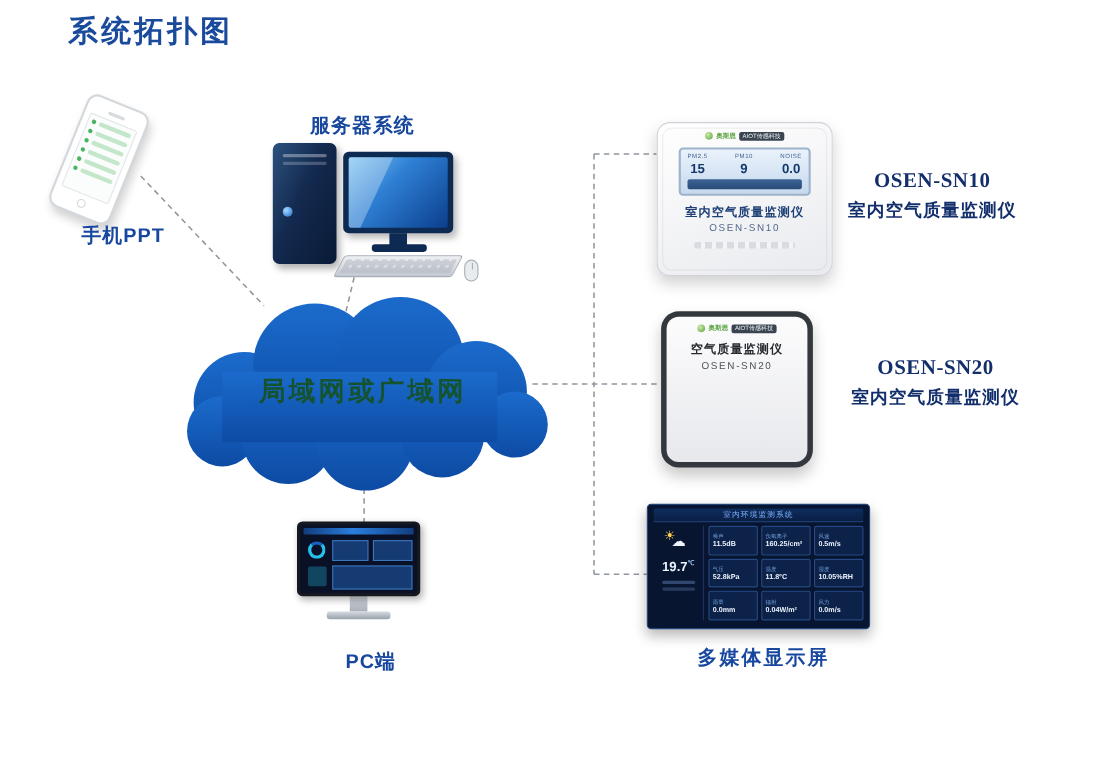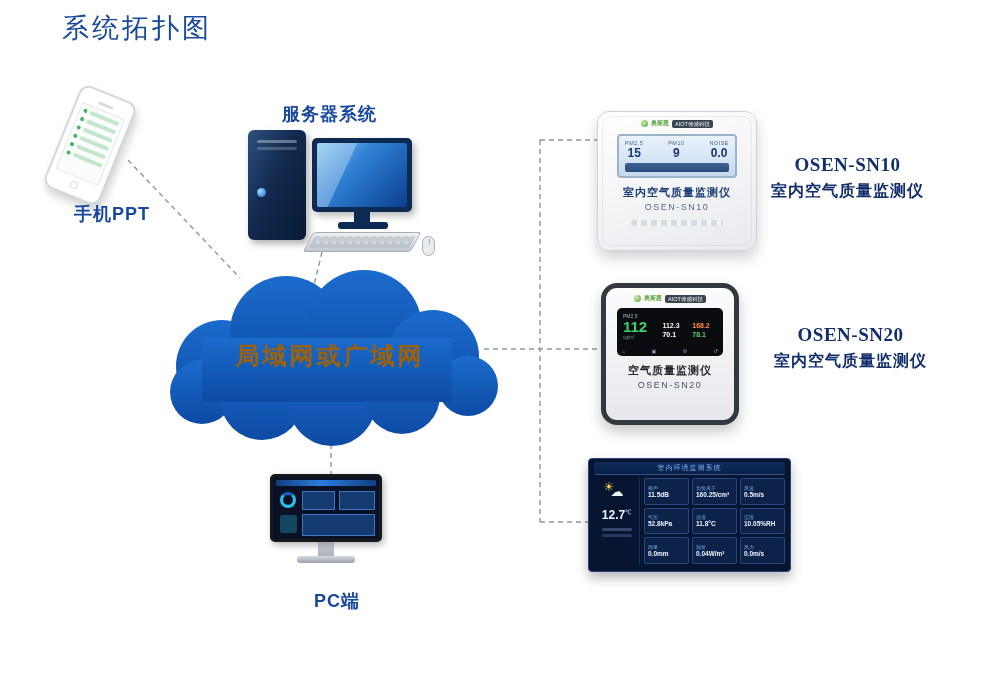--- a/index.html
+++ b/index.html
@@ -1,19 +1,19 @@
 <!DOCTYPE html>
 <html><head>
 <meta charset="utf-8">
 <style>
   * { margin:0; padding:0; box-sizing:border-box; }
   body { font-family:"Liberation Sans", sans-serif; background:#ffffff; }
   .canvas { position:relative; width:1000px; height:689px; background:#ffffff; overflow:hidden; }
 
-  .title { position:absolute; left:62px; top:10px; font-size:27px; font-weight:normal;
+  .title { position:absolute; left:62px; top:10px; font-size:27px; font-weight:bold;
            color:#1a4a9b; letter-spacing:3px; }
 
   .lines { position:absolute; left:0; top:0; pointer-events:none; }
   .lines path { stroke:#8f969e; stroke-width:1.4; fill:none; stroke-dasharray:5 4; }
 
   .node-label { position:absolute; font-weight:bold; color:#17479e; font-size:18px; letter-spacing:1px; }
 
   
   .phone { position:absolute; left:60px; top:90px; width:60px; height:110px;
            transform:rotate(22deg); background:#ffffff; border:2px solid #d3d8dd;
@@ -57,21 +57,21 @@
               opacity:0.45; }
   .mouse { position:absolute; left:184px; top:124px; width:13px; height:20px; background:#e9ecef;
            border:1px solid #a9afb7; border-radius:7px; }
   .mouse::before { content:""; position:absolute; left:50%; top:2px; width:1px; height:6px; background:#a9afb7; }
 
   
   .cloud-wrap { position:absolute; left:150px; top:268px; width:355px; height:185px; }
   .cloud-svg { width:100%; height:100%; display:block; }
   .cloud-label { position:absolute; left:40px; top:72px; width:280px; text-align:center;
                  font-family:"Liberation Serif", serif; font-weight:600; font-size:24px;
-                 color:#a16207; letter-spacing:3px; }
+                 color:#14532d; letter-spacing:3px; }
 
   
   .pc { position:absolute; left:268px; top:474px; width:116px; height:112px; }
   .pc-screen { position:relative; width:112px; height:68px; margin:0 auto; background:#0a1126;
                border:3px solid #15181f; border-radius:5px; overflow:hidden;
                box-shadow:2px 3px 7px rgba(0,0,0,0.3); }
   .pcs-bar   { position:absolute; left:3px; top:3px; right:3px; height:6px; border-radius:1px;
                background:linear-gradient(90deg,#123d7e,#2a7fe0 45%,#123d7e); }
   .pcs-donut { position:absolute; left:7px; top:15px; width:16px; height:16px; border-radius:50%;
                border:3px solid #27c0e8; border-top-color:#1560c0; }
@@ -295,58 +295,39 @@
     <div class="zh">室内空气质量监测仪</div>
   </div>
 
   <div class="sn20">
     <div class="sn20-face">
       <div class="brandbar">
         <span class="logo-dot"></span>
         <span class="brand-left">奥斯恩</span>
         <span class="brand-right">AIOT传感科技</span>
       </div>
-      <div class="sn20-screen">
-        <div class="pm-block">
-          <span class="pm-k">PM2.5</span>
-          <span class="pm-v">112</span>
-          <span class="pm-u">ug/m³</span>
-        </div>
-        <div class="readings">
-          <span class="reading r0">112.3</span>
-          <span class="reading r1">168.2</span>
-          <span class="reading r2">70.1</span>
-          <span class="reading r3">78.1</span>
-        </div>
-        <div class="screen-footer">
-          <span>⌂</span>
-          <span>▣</span>
-          <span>⚙</span>
-          <span>↺</span>
-        </div>
-      </div>
       <div class="sn20-title">空气质量监测仪</div>
       <div class="sn20-model">OSEN-SN20</div>
     </div>
   </div>
   <div class="dev-caption sn20-caption">
     <div class="en">OSEN-SN20</div>
     <div class="zh">室内空气质量监测仪</div>
   </div>
 
   <div class="mdisplay">
     <div class="md-header">室内环境监测系统</div>
     <div class="md-body">
       <div class="md-left">
         <div class="weather">
           <span class="sun">☀</span>
           <span class="cloudg">☁</span>
         </div>
         <div class="md-temp">
-          <span>12.7</span><sup>℃</sup>
+          <span>19.7</span><sup>℃</sup>
         </div>
         <div class="md-sub"></div>
       </div>
       <div class="md-grid">
         <div class="md-cell">
             <span class="k">噪声</span>
             <span class="v">11.5dB</span>
           </div>
         <div class="md-cell">
             <span class="k">负氧离子</span>
@@ -376,14 +357,15 @@
             <span class="k">辐射</span>
             <span class="v">0.04W/m²</span>
           </div>
         <div class="md-cell">
             <span class="k">风力</span>
             <span class="v">0.0m/s</span>
           </div>
       </div>
     </div>
   </div>
+  <div class="node-label display-caption">多媒体显示屏</div>
 
 </div>
 
 </body></html>

